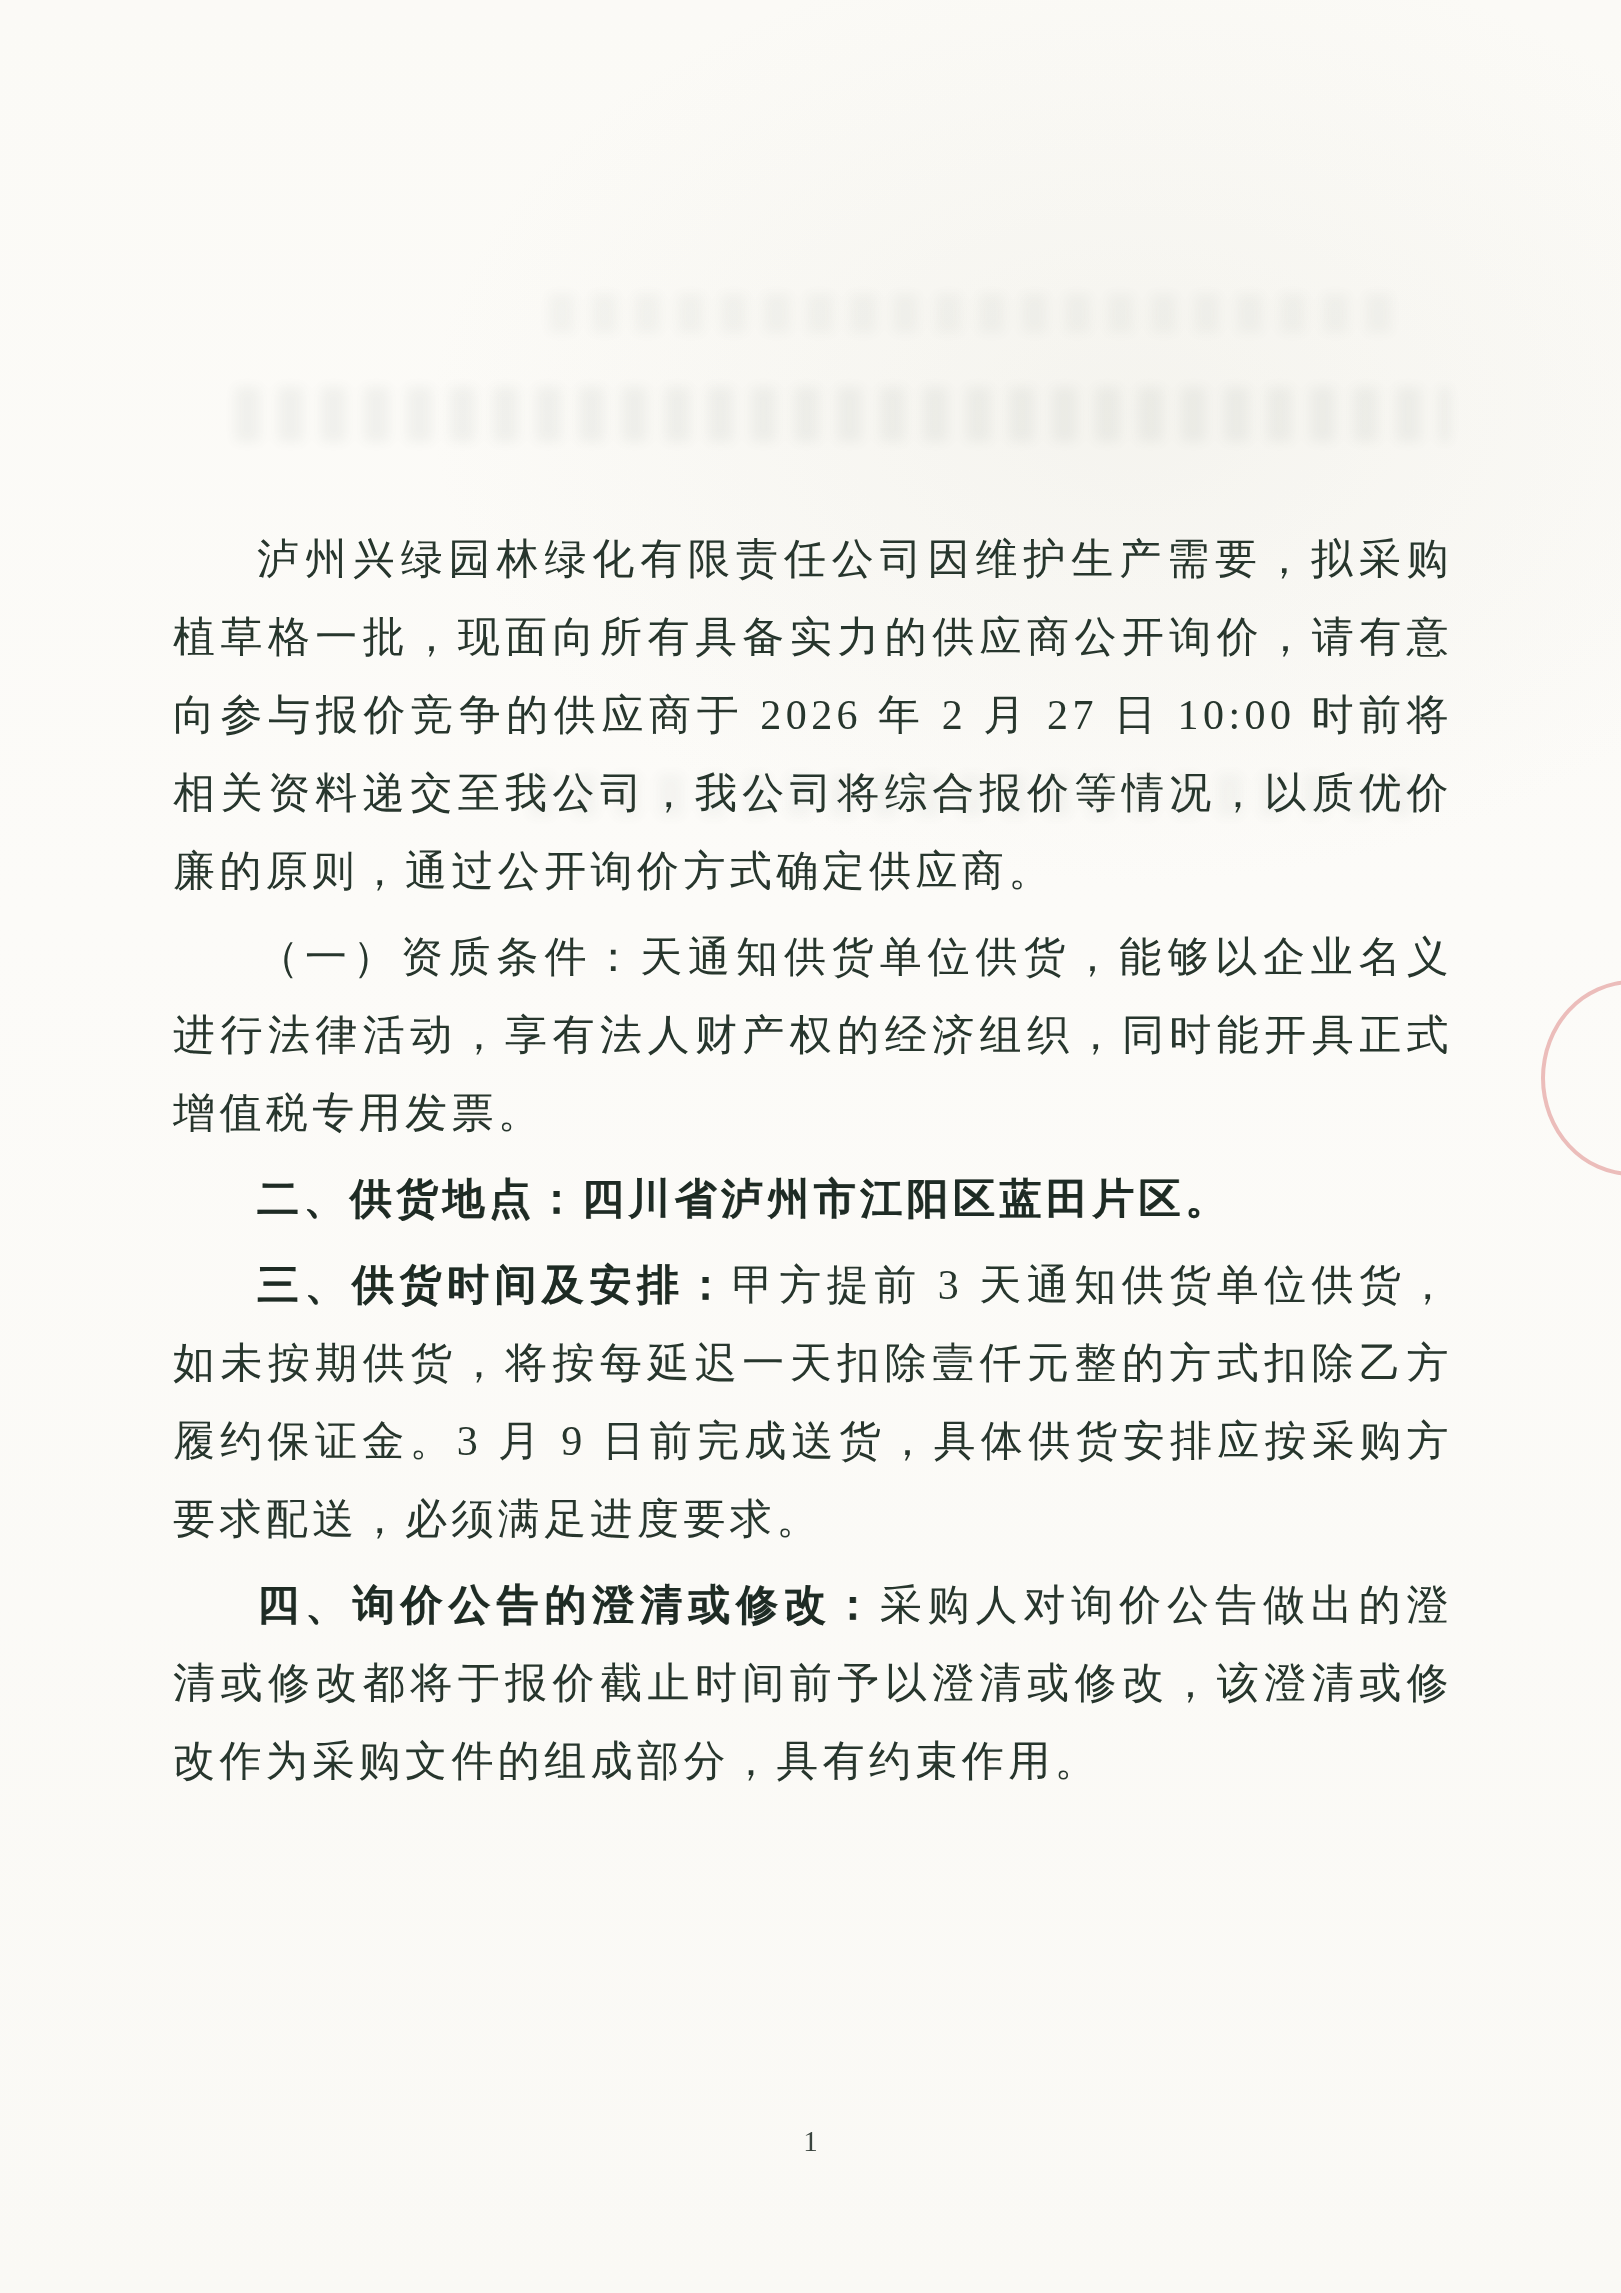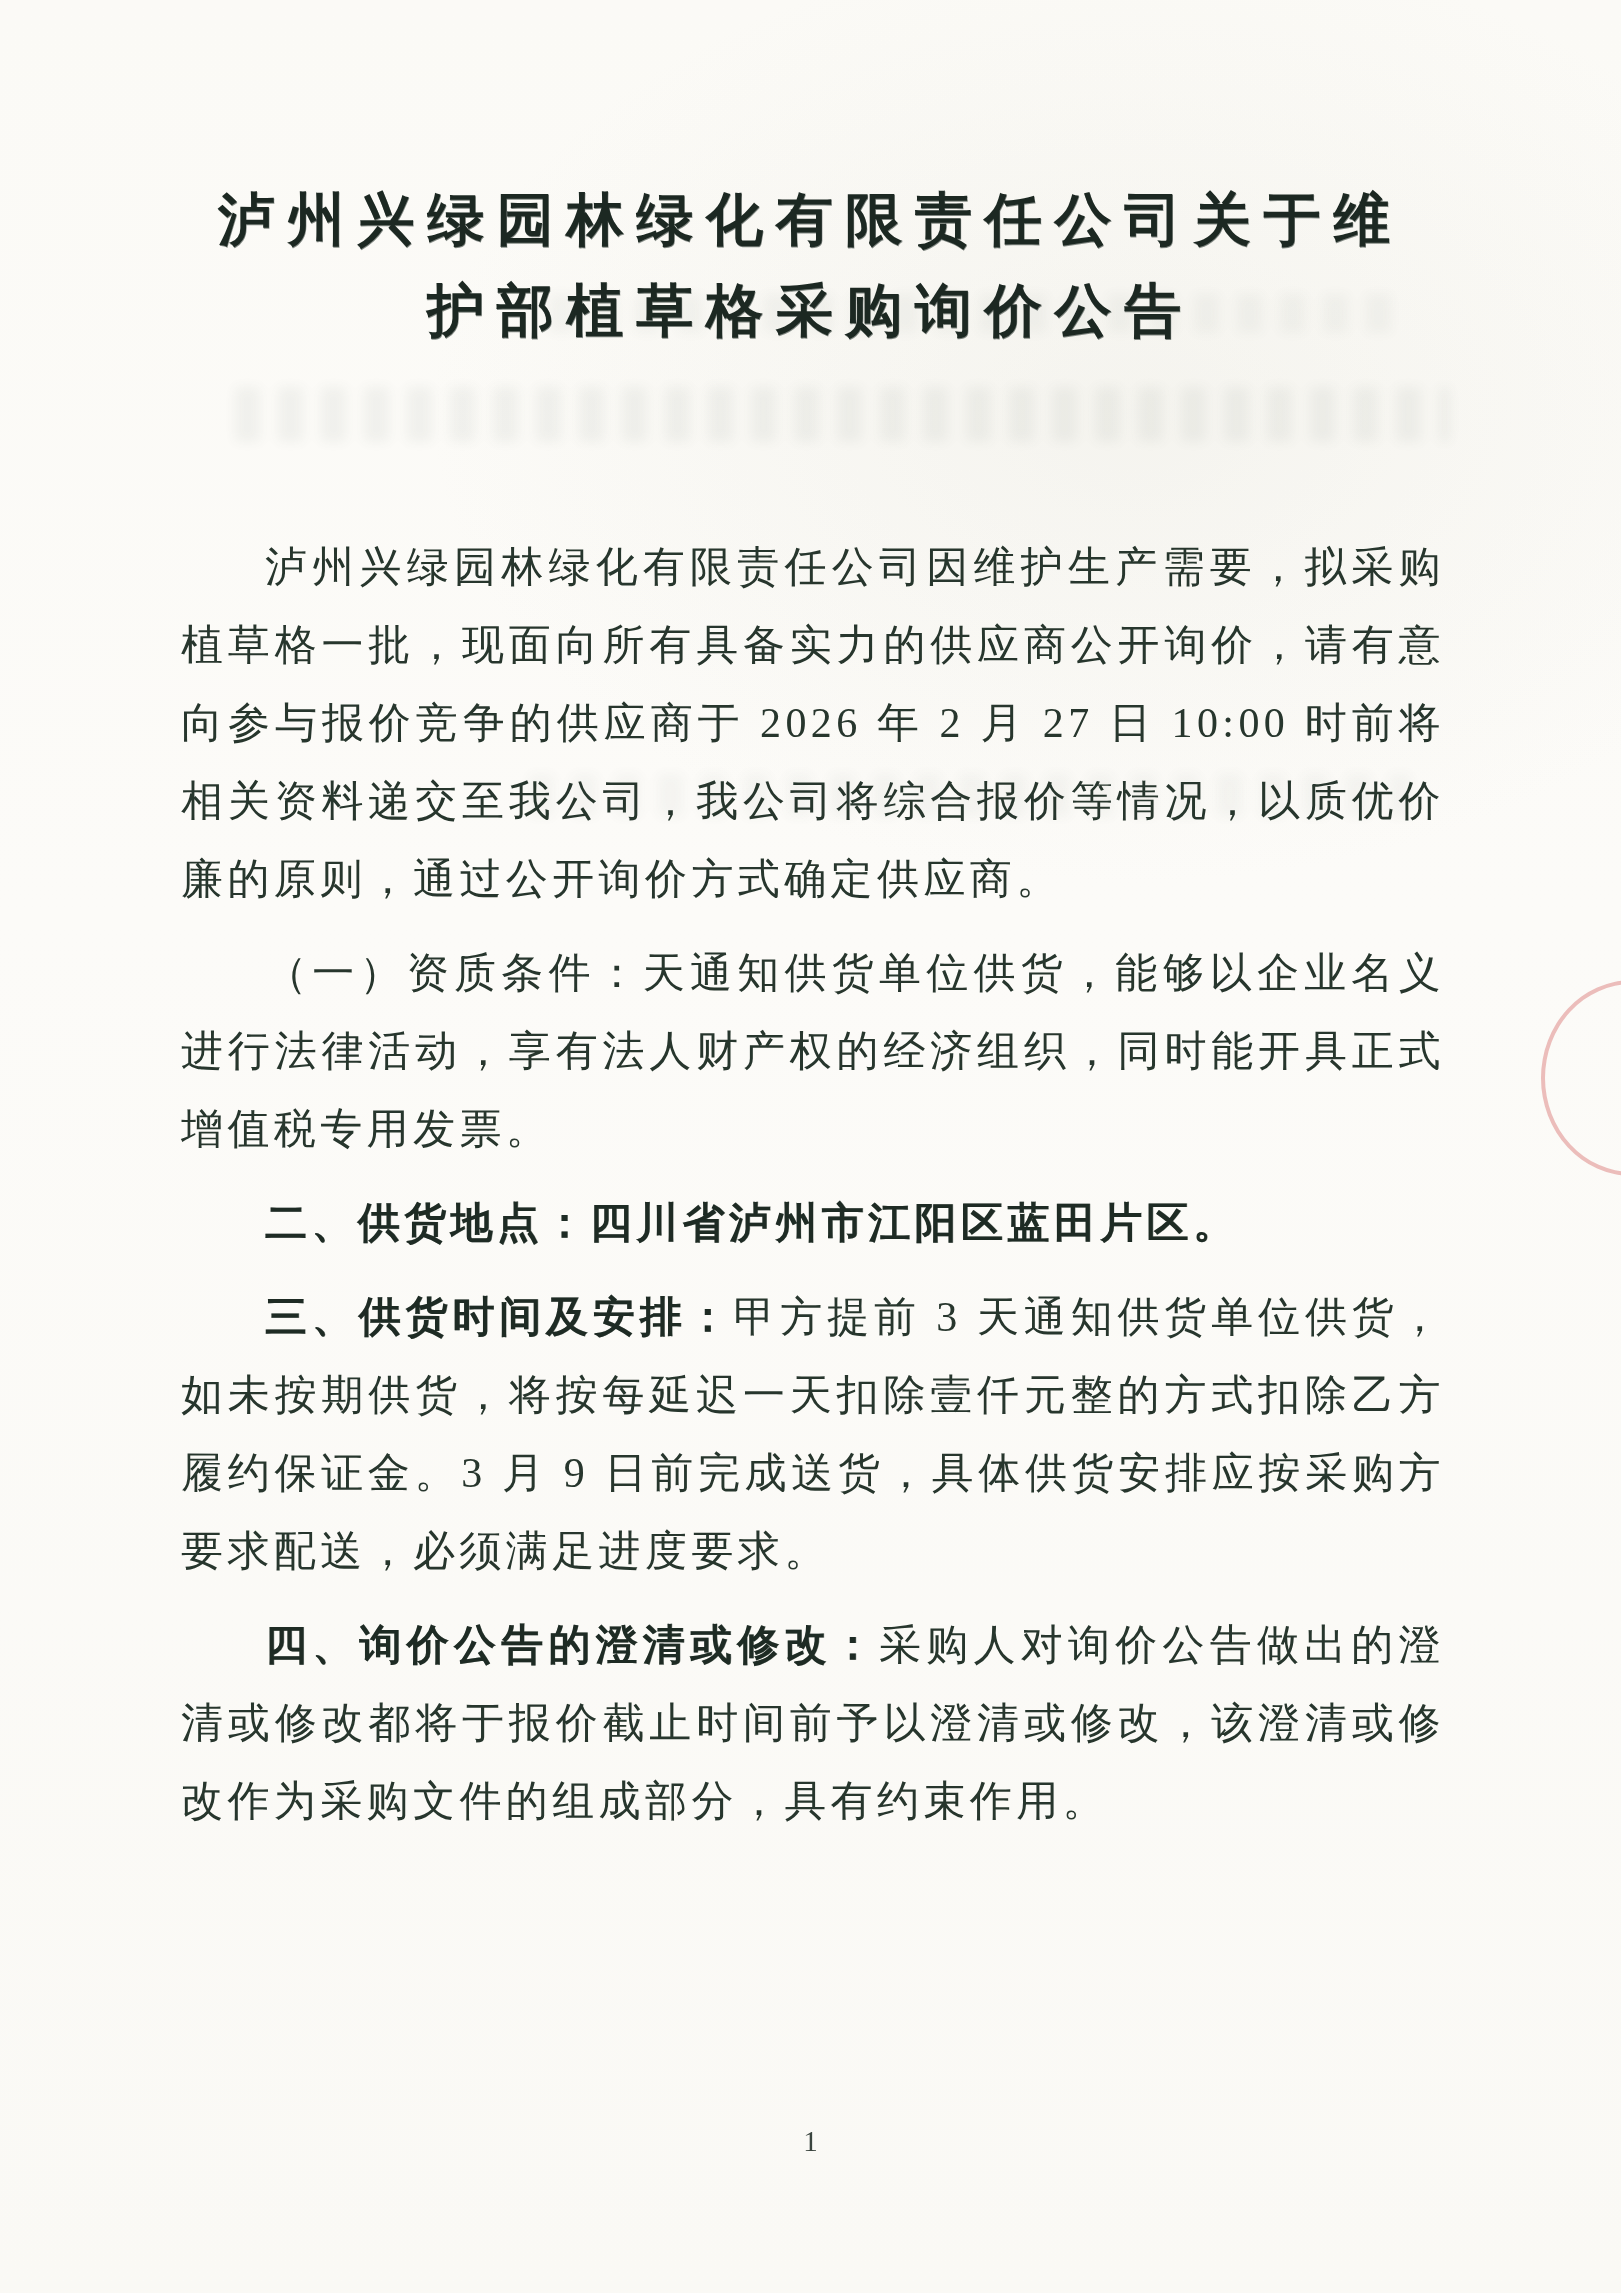--- a/index.html
+++ b/index.html
@@ -53,21 +53,21 @@
     top: 512px;
     width: 1296px;
     font-size: 42px;
     line-height: 78px;
     letter-spacing: 4.4px;
     text-align: justify;
     text-justify: inter-character;
     color: #27362d;
   }
   .doc-body p {
-    margin: 16px;
+    margin: 8px;
     text-indent: 2em;
   }
   .bold, .doc-body .lead {
     font-weight: bold;
     color: #1e2b24;
     text-shadow: 0.4px 0.4px 0 rgba(30,43,36,0.5);
   }
 
   
   .seal-arc {
@@ -94,24 +94,20 @@
 </style>
 </head>
 <body>
 
 <div class="paper">
 
   <div class="ghost g1"></div>
   <div class="ghost g2"></div>
   <div class="ghost g3"></div>
 
-  <div class="title">
-    <div>泸州兴绿园林绿化有限责任公司关于维</div>
-    <div>护部植草格采购询价公告</div>
-  </div>
 
   <div class="doc-body">
     <p>泸州兴绿园林绿化有限责任公司因维护生产需要，拟采购植草格一批，现面向所有具备实力的供应商公开询价，请有意向参与报价竞争的供应商于 2026 年 2 月 27 日 10:00 时前将相关资料递交至我公司，我公司将综合报价等情况，以质优价廉的原则，通过公开询价方式确定供应商。</p>
     <p>（一）资质条件：天通知供货单位供货，能够以企业名义进行法律活动，享有法人财产权的经济组织，同时能开具正式增值税专用发票。</p>
     <p class="bold">二、供货地点：四川省泸州市江阳区蓝田片区。</p>
     <p><span class="lead">三、供货时间及安排：</span><span>甲方提前 3 天通知供货单位供货，如未按期供货，将按每延迟一天扣除壹仟元整的方式扣除乙方履约保证金。3 月 9 日前完成送货，具体供货安排应按采购方要求配送，必须满足进度要求。</span></p>
     <p><span class="lead">四、询价公告的澄清或修改：</span><span>采购人对询价公告做出的澄清或修改都将于报价截止时间前予以澄清或修改，该澄清或修改作为采购文件的组成部分，具有约束作用。</span></p>
   </div>
 
   <div class="seal-arc"></div>

